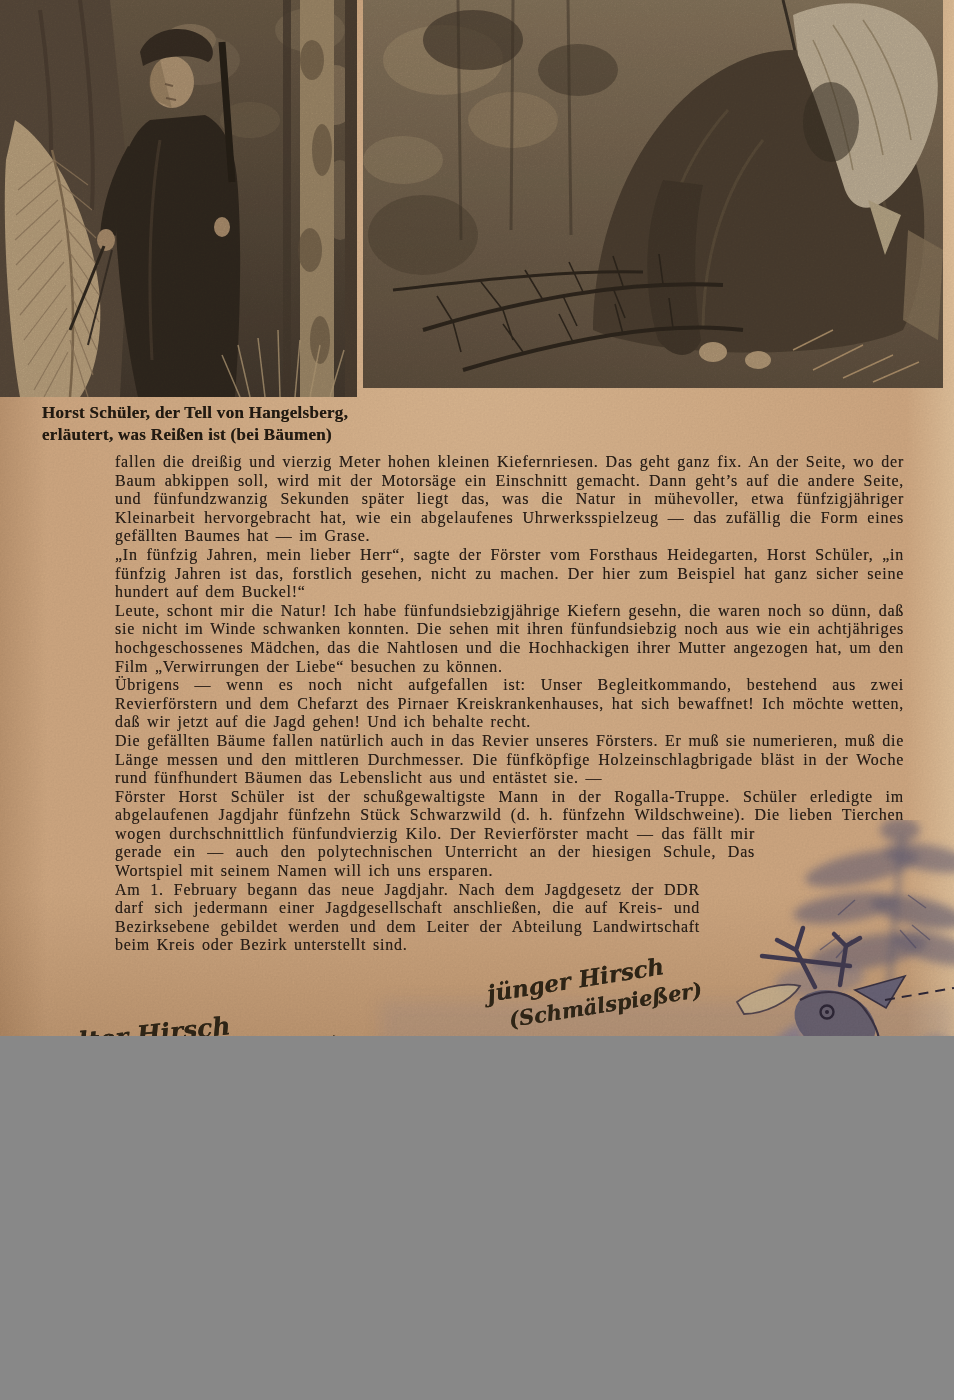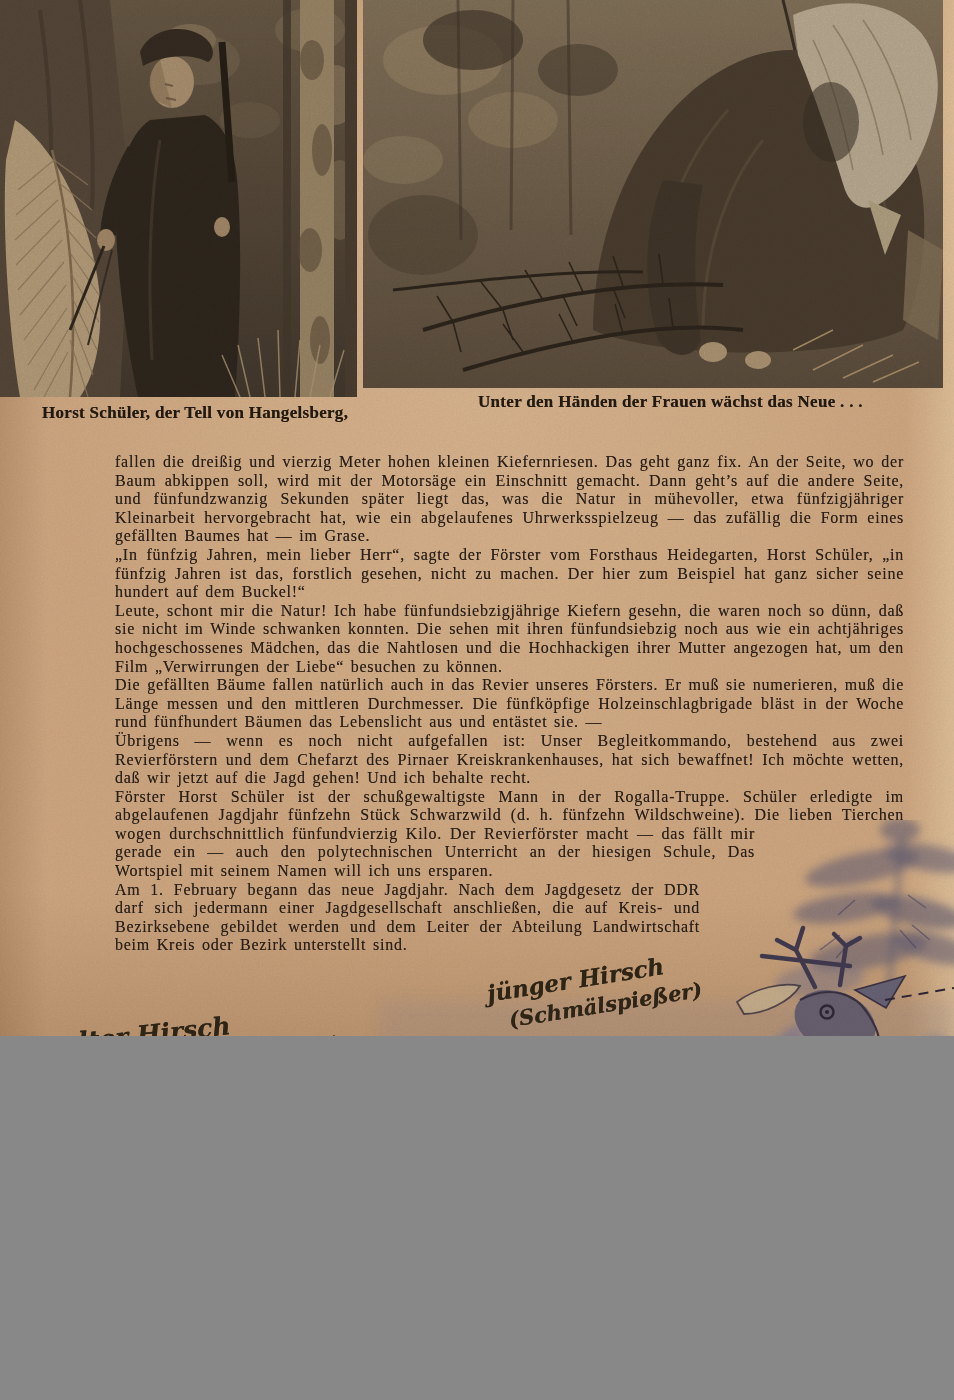--- a/index.html
+++ b/index.html
@@ -135,32 +135,32 @@
       <path d="M140,310 L118,282 M180,300 L162,270 M220,292 L206,262 M260,286 L250,256 M300,284 L296,254 M160,352 L140,324 M210,342 L196,314 M260,334 L252,304 M310,328 L306,298
                M140,310 L150,340 M200,296 L214,326 M250,288 L262,318 M90,322 L74,296 M90,322 L98,352" stroke-width="1.6"></path>
       <path d="M430,350 L470,330 M450,370 L500,345 M480,378 L530,355 M510,382 L556,362" stroke="#caa87c" stroke-width="1.4" opacity=".9"></path>
     </g>
     <rect width="580" height="388" filter="url(#noiseR)" opacity=".14"></rect>
     <rect width="580" height="388" fill="#caa87e" opacity=".10"></rect>
   </svg>
 
   <div class="abs caption" style="left:42px;top:402px;">
     <div>Horst Schüler, der Tell von Hangelsberg,</div>
+    <div>erläutert, was Reißen ist (bei Bäumen)</div>
   </div>
-  <div class="abs caption" style="left:478px;top:391px;">Unter den Händen der Frauen wächst das Neue . . .</div>
 
   <div class="article">
     <div class="fl fl1"></div>
     <div class="fl fl2"></div>
     <div class="fl fl3"></div>
     <p>fallen die dreißig und vierzig Meter hohen kleinen Kiefernriesen. Das geht ganz fix. An der Seite, wo der Baum abkippen soll, wird mit der Motorsäge ein Einschnitt gemacht. Dann geht’s auf die andere Seite, und fünfundzwanzig Sekunden später liegt das, was die Natur in mühevoller, etwa fünfzigjähriger Kleinarbeit hervorgebracht hat, wie ein abgelaufenes Uhrwerksspielzeug — das zufällig die Form eines gefällten Baumes hat — im Grase.</p>
     <p>„In fünfzig Jahren, mein lieber Herr“, sagte der Förster vom Forsthaus Heidegarten, Horst Schüler, „in fünfzig Jahren ist das, forstlich gesehen, nicht zu machen. Der hier zum Beispiel hat ganz sicher seine hundert auf dem Buckel!“</p>
     <p>Leute, schont mir die Natur! Ich habe fünfundsiebzigjährige Kiefern gesehn, die waren noch so dünn, daß sie nicht im Winde schwanken konnten. Die sehen mit ihren fünfundsiebzig noch aus wie ein achtjähriges hochgeschossenes Mädchen, das die Nahtlosen und die Hochhackigen ihrer Mutter angezogen hat, um den Film „Verwirrungen der Liebe“ besuchen zu können.</p>
+    <p>Übrigens — wenn es noch nicht aufgefallen ist: Unser Begleitkommando, bestehend aus zwei Revierförstern und dem Chefarzt des Pirnaer Kreiskrankenhauses, hat sich bewaffnet! Ich möchte wetten, daß wir jetzt auf die Jagd gehen! Und ich behalte recht.</p>
     <p>Die gefällten Bäume fallen natürlich auch in das Revier unseres Försters. Er muß sie numerieren, muß die Länge messen und den mittleren Durchmesser. Die fünfköpfige Holzeinschlagbrigade bläst in der Woche rund fünfhundert Bäumen das Lebenslicht aus und entästet sie. —</p>
-    <p>Übrigens — wenn es noch nicht aufgefallen ist: Unser Begleitkommando, bestehend aus zwei Revierförstern und dem Chefarzt des Pirnaer Kreiskrankenhauses, hat sich bewaffnet! Ich möchte wetten, daß wir jetzt auf die Jagd gehen! Und ich behalte recht.</p>
     <p>Förster Horst Schüler ist der schußgewaltigste Mann in der Rogalla-Truppe. Schüler erledigte im abgelaufenen Jagdjahr fünfzehn Stück Schwarzwild (d. h. fünfzehn Wildschweine). Die lieben Tierchen wogen durchschnittlich fünfundvierzig Kilo. Der Revierförster macht — das fällt mir gerade ein — auch den polytechnischen Unterricht an der hiesigen Schule, Das Wortspiel mit seinem Namen will ich uns ersparen.</p>
     <p>Am 1. February begann das neue Jagdjahr. Nach dem Jagdgesetz der DDR darf sich jedermann einer Jagdgesellschaft anschließen, die auf Kreis- und Bezirksebene gebildet werden und dem Leiter der Abteilung Landwirtschaft beim Kreis oder Bezirk unterstellt sind.</p>
   </div>
 
   <svg class="abs" style="left:0;top:820px;z-index:4;pointer-events:none" width="954" height="580" viewBox="0 820 954 580">
     <defs>
       <filter id="soft" x="-30%" y="-30%" width="160%" height="160%">
           <feGaussianBlur stdDeviation="4"></feGaussianBlur>
         </filter>
       <filter id="soft2" x="-40%" y="-40%" width="180%" height="180%">

